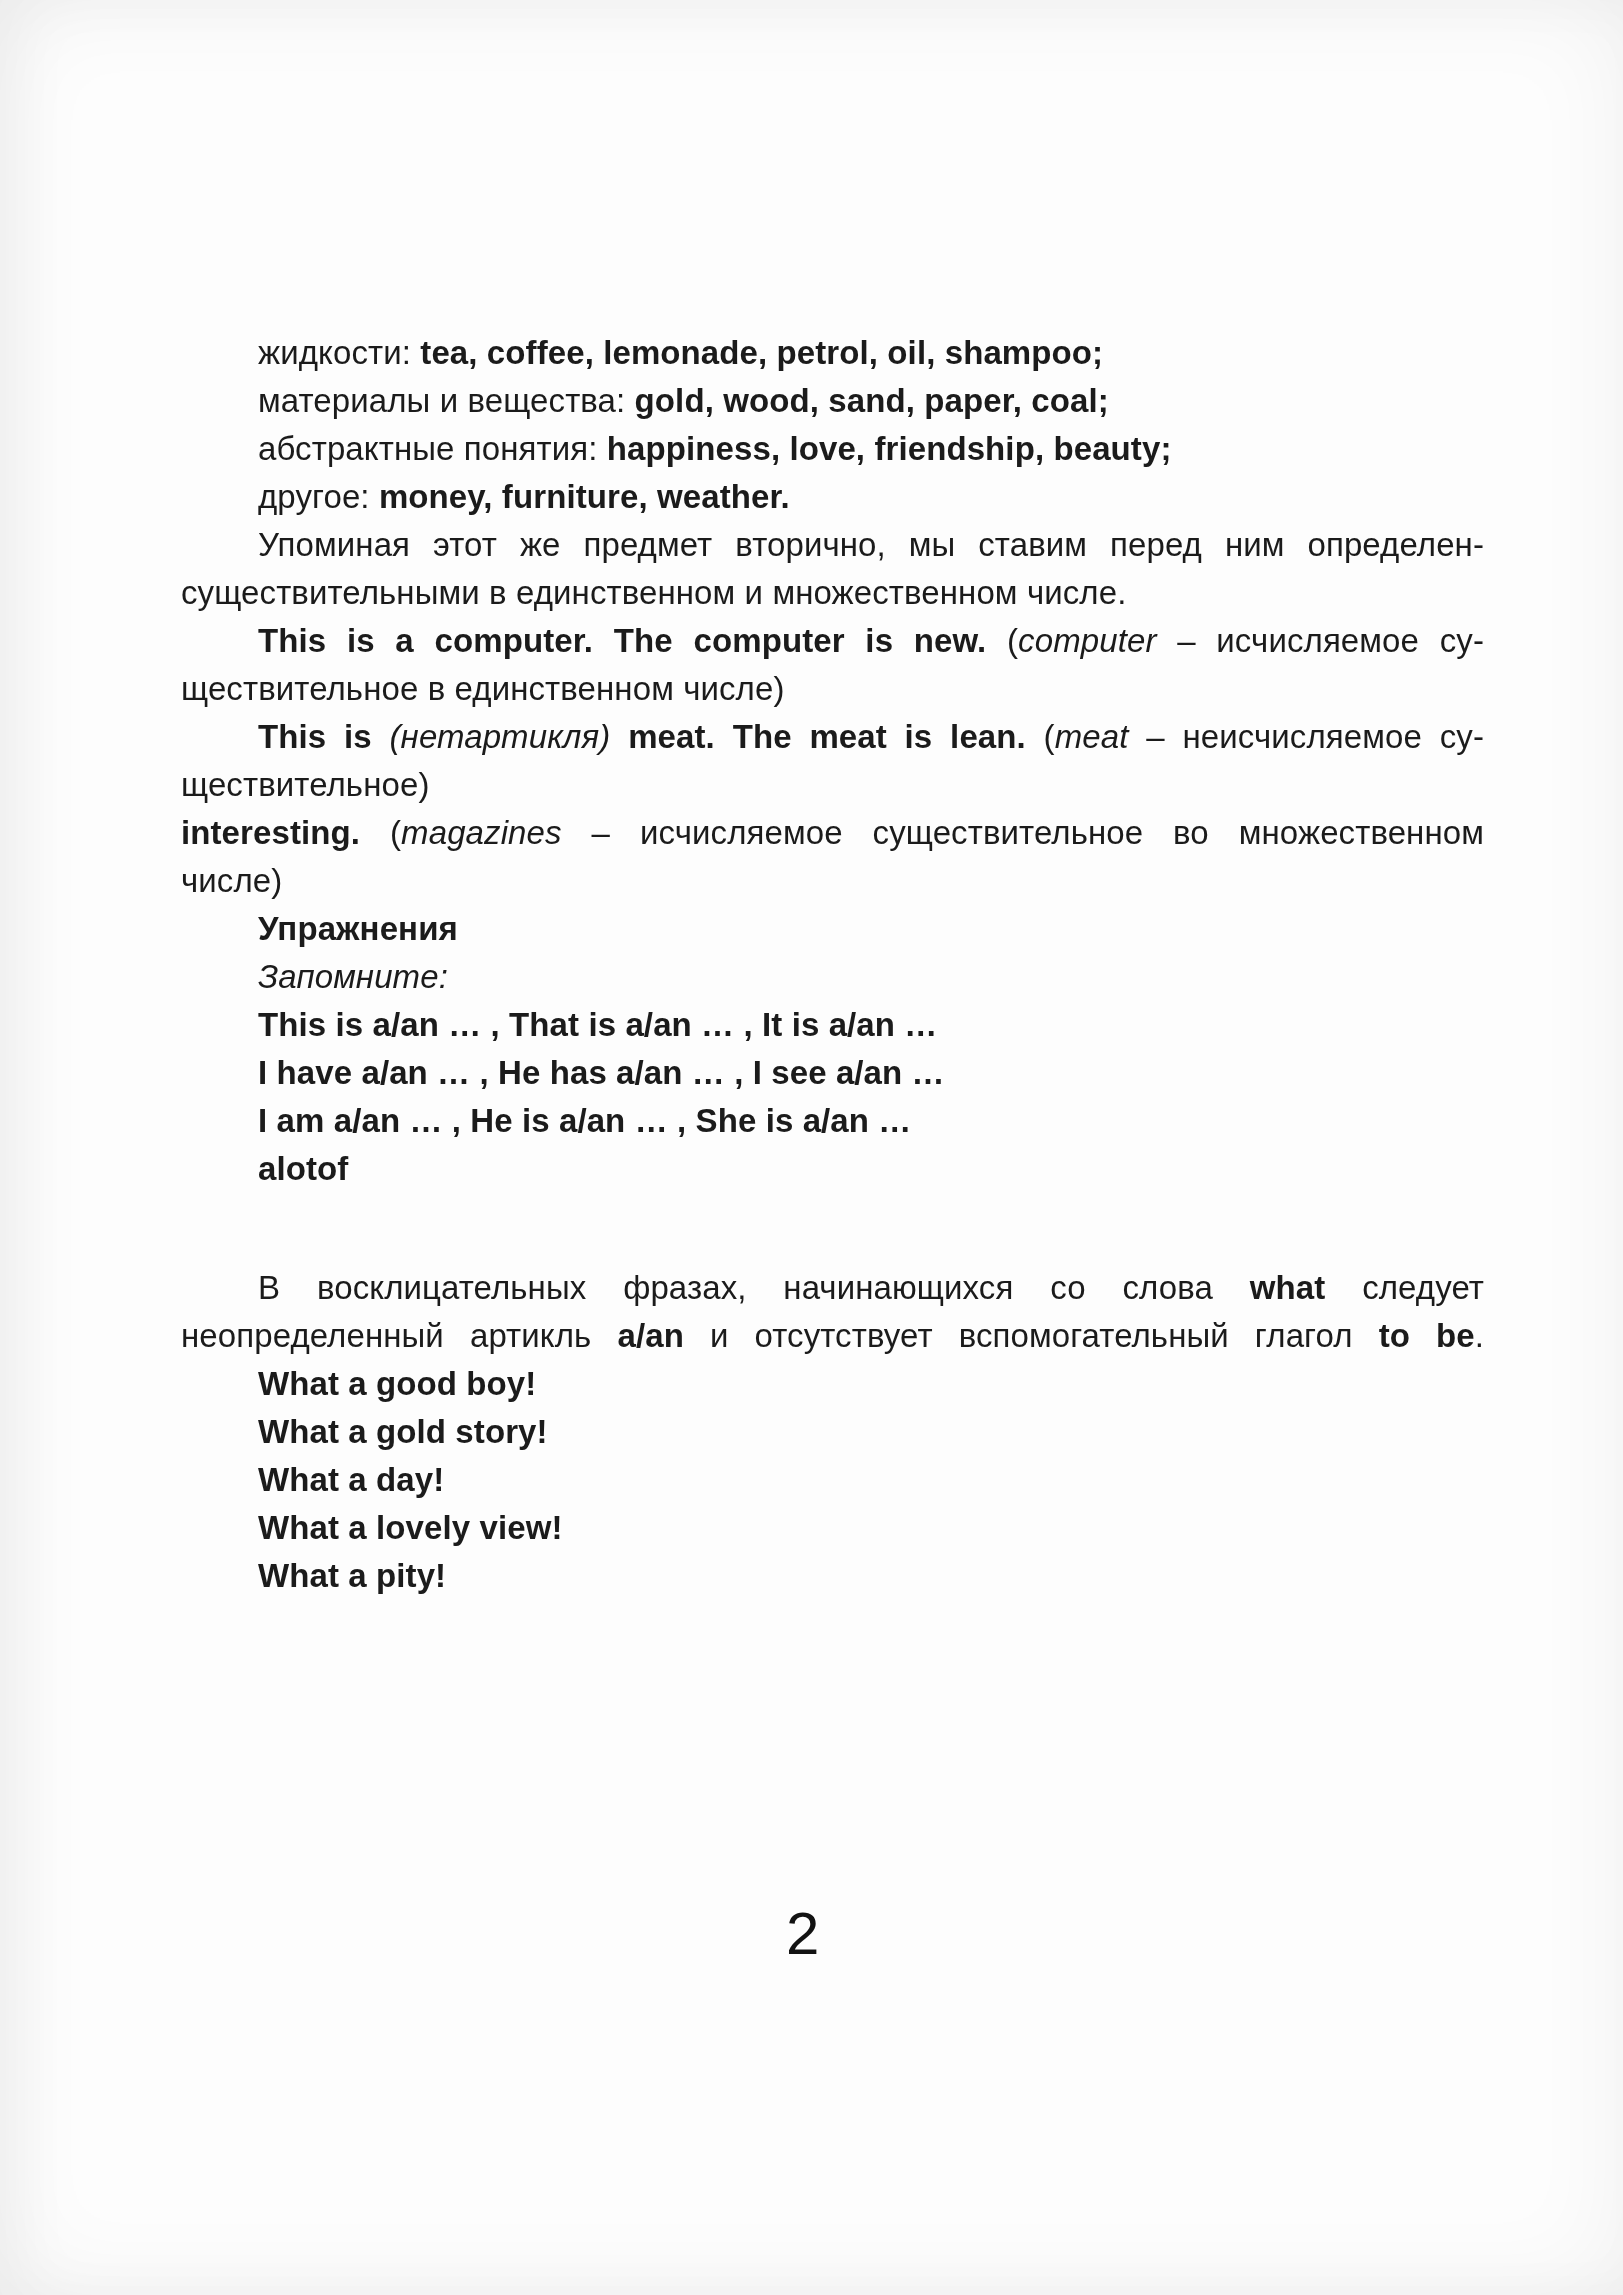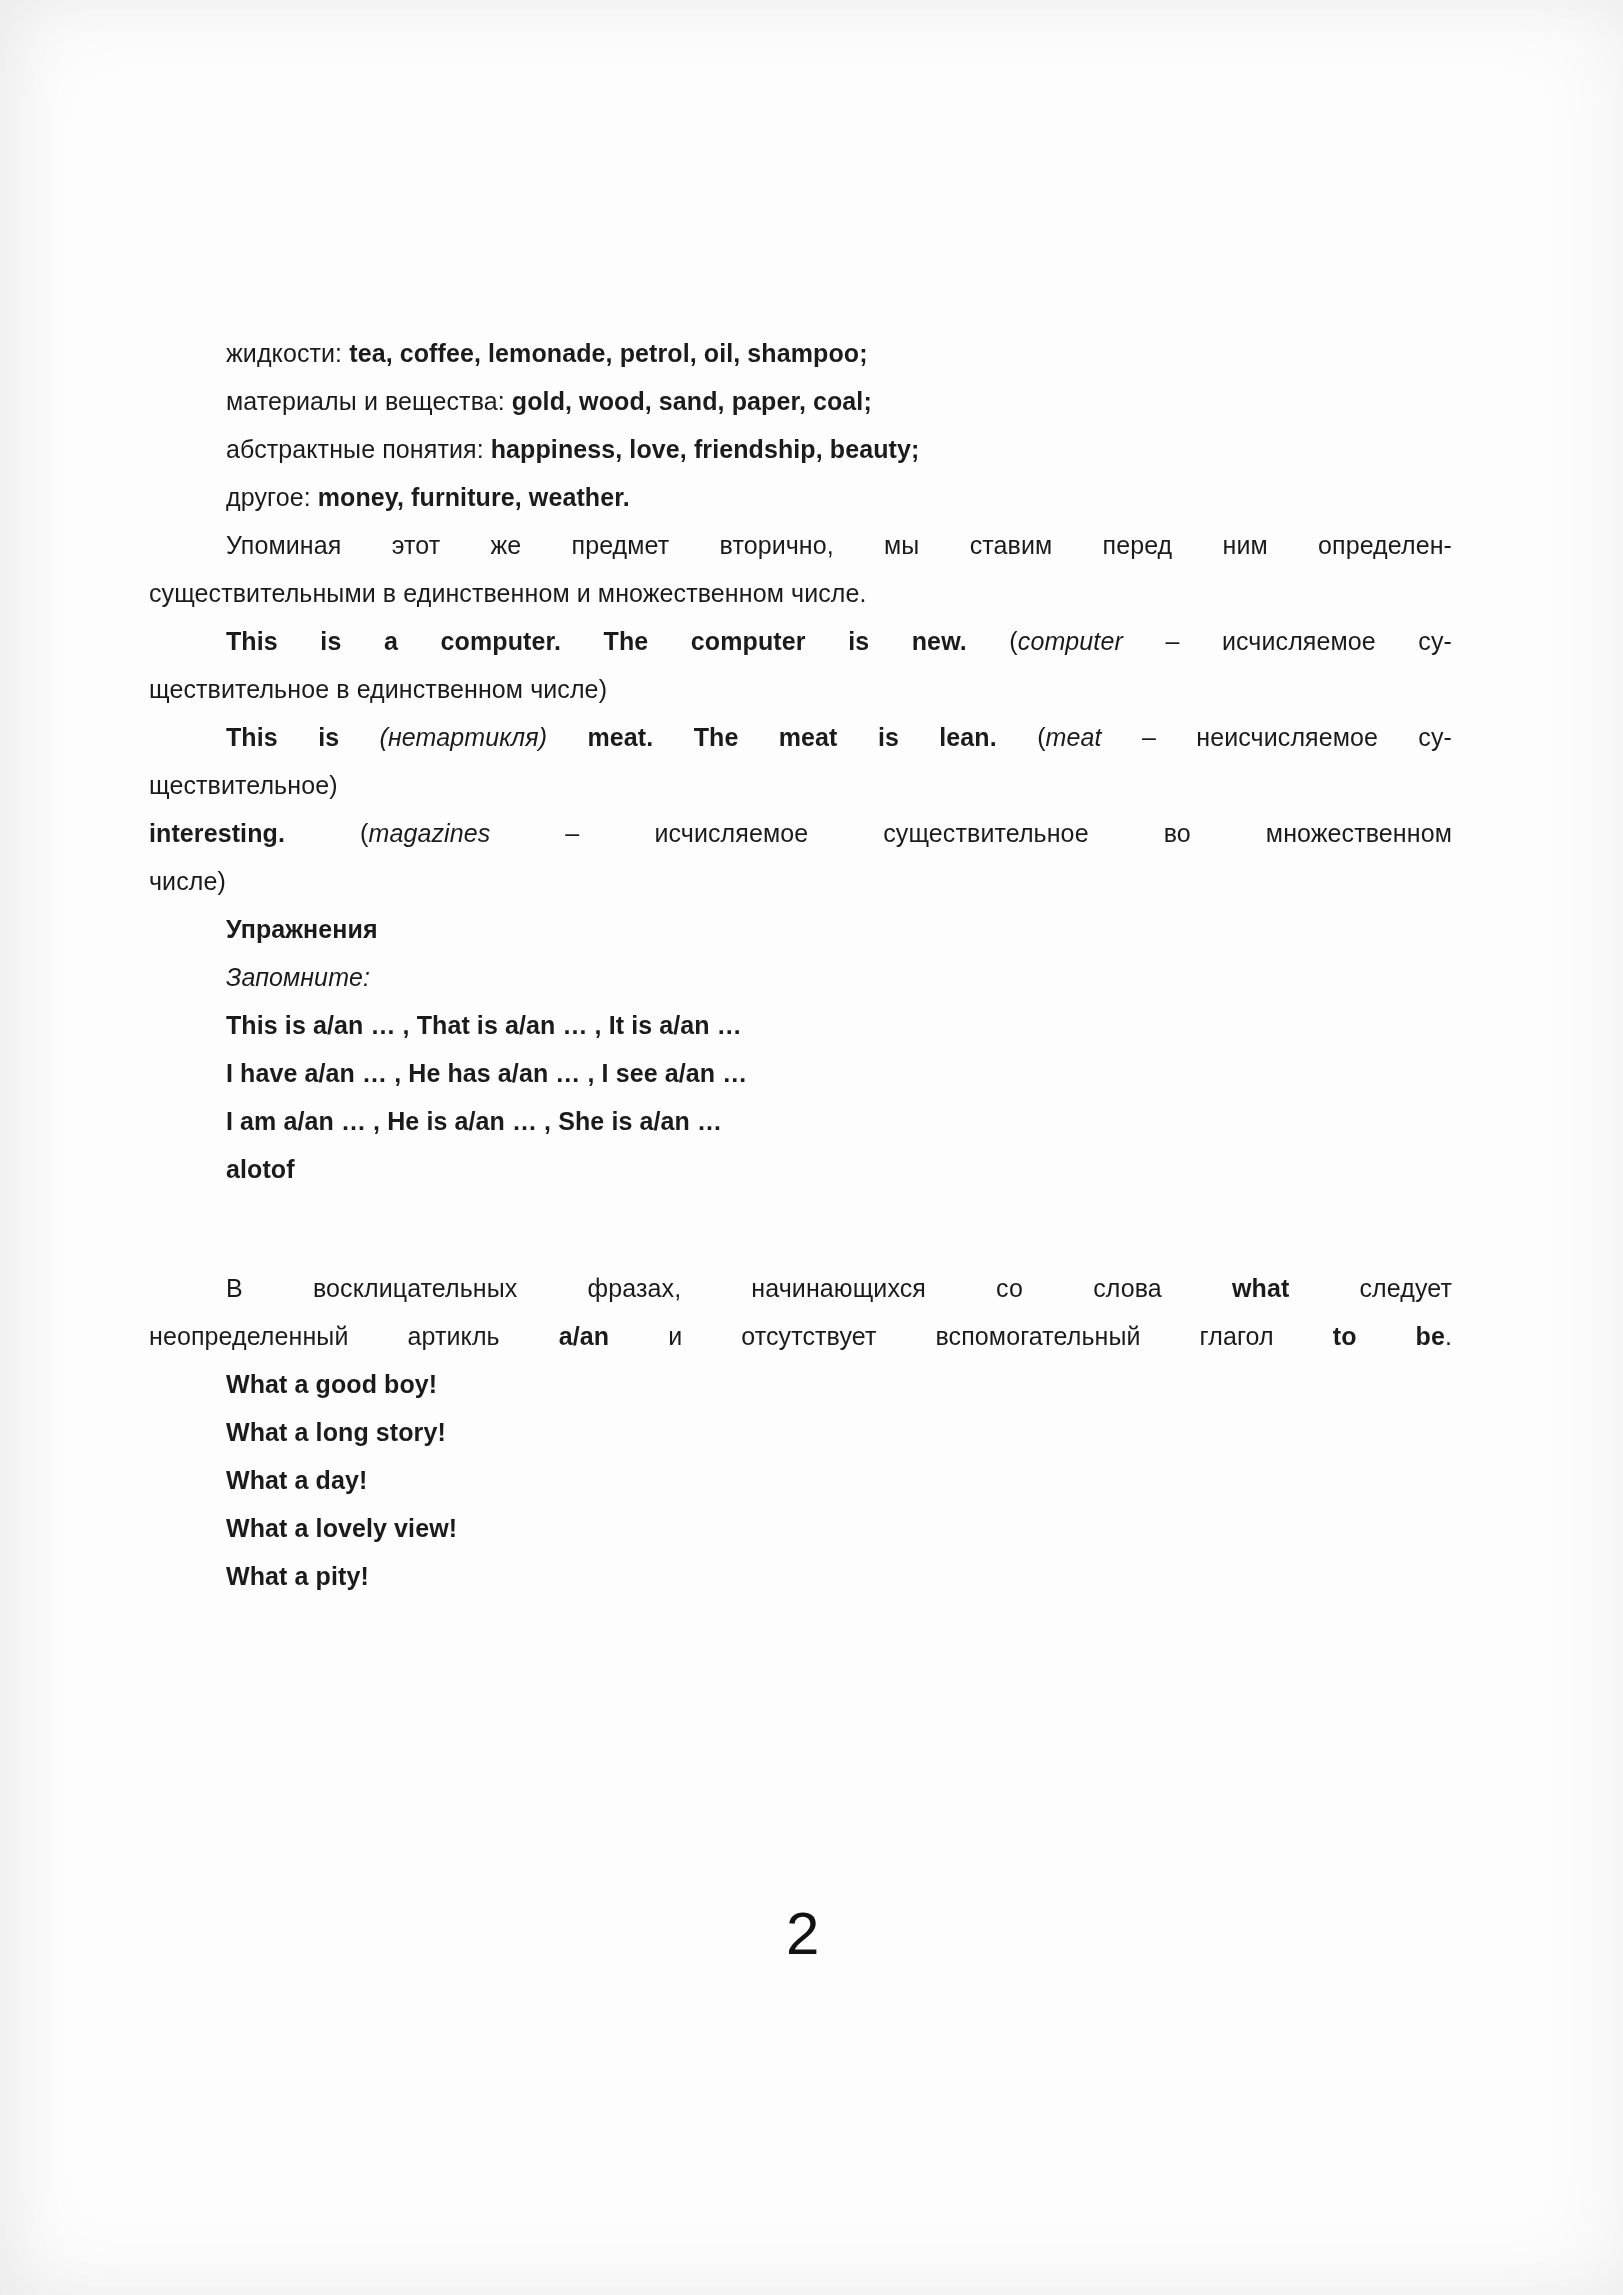--- a/index.html
+++ b/index.html
@@ -17,24 +17,24 @@
     overflow: hidden;
   }
   .scan-surface {
     position: absolute;
     inset: 0;
     background: #fdfdfd;
     box-shadow: inset 0 0 100px rgba(0,0,0,0.055), inset 25px 0 56px rgba(0,0,0,0.03);
   }
   .doc-body {
     position: absolute;
-    left: 149px;
+    left: 181px;
     top: 329px;
     width: 1303px;
-    font-size: 25px;
+    font-size: 33px;
     line-height: 48px;
     letter-spacing: 0.1px;
   }
   .line {
     min-height: 48px;
     text-align: left;
     white-space: nowrap;
   }
   .line.j {
     white-space: normal;
@@ -78,20 +78,20 @@
     <div class="line"><span>числе)</span></div>
     <div class="line ind" style=""><span class="b">Упражнения</span></div>
     <div class="line ind"><span class="i">Запомните:</span></div>
     <div class="line ind"><span class="b">This is a/an … , That is a/an … , It is a/an …</span></div>
     <div class="line ind"><span class="b">I have a/an … , He has a/an … , I see a/an …</span></div>
     <div class="line ind"><span class="b">I am a/an … , He is a/an … , She is a/an …</span></div>
     <div class="line ind"><span class="b">alotof</span></div>
     <div class="line ind j" style="margin-top: 71px;"><span>В восклицательных фразах, начинающихся со слова </span><span class="b">what</span><span> следует</span></div>
     <div class="line j"><span>неопределенный артикль </span><span class="b">a/an</span><span> и отсутствует вспомогательный глагол </span><span class="b">to be</span><span>.</span></div>
     <div class="line ind"><span class="b">What a good boy!</span></div>
-    <div class="line ind"><span class="b">What a long story!</span></div>
+    <div class="line ind"><span class="b">What a gold story!</span></div>
     <div class="line ind"><span class="b">What a day!</span></div>
     <div class="line ind"><span class="b">What a lovely view!</span></div>
     <div class="line ind"><span class="b">What a pity!</span></div>
   </div>
 
 <div class="page-number">2</div>
 
 
 </body></html>

